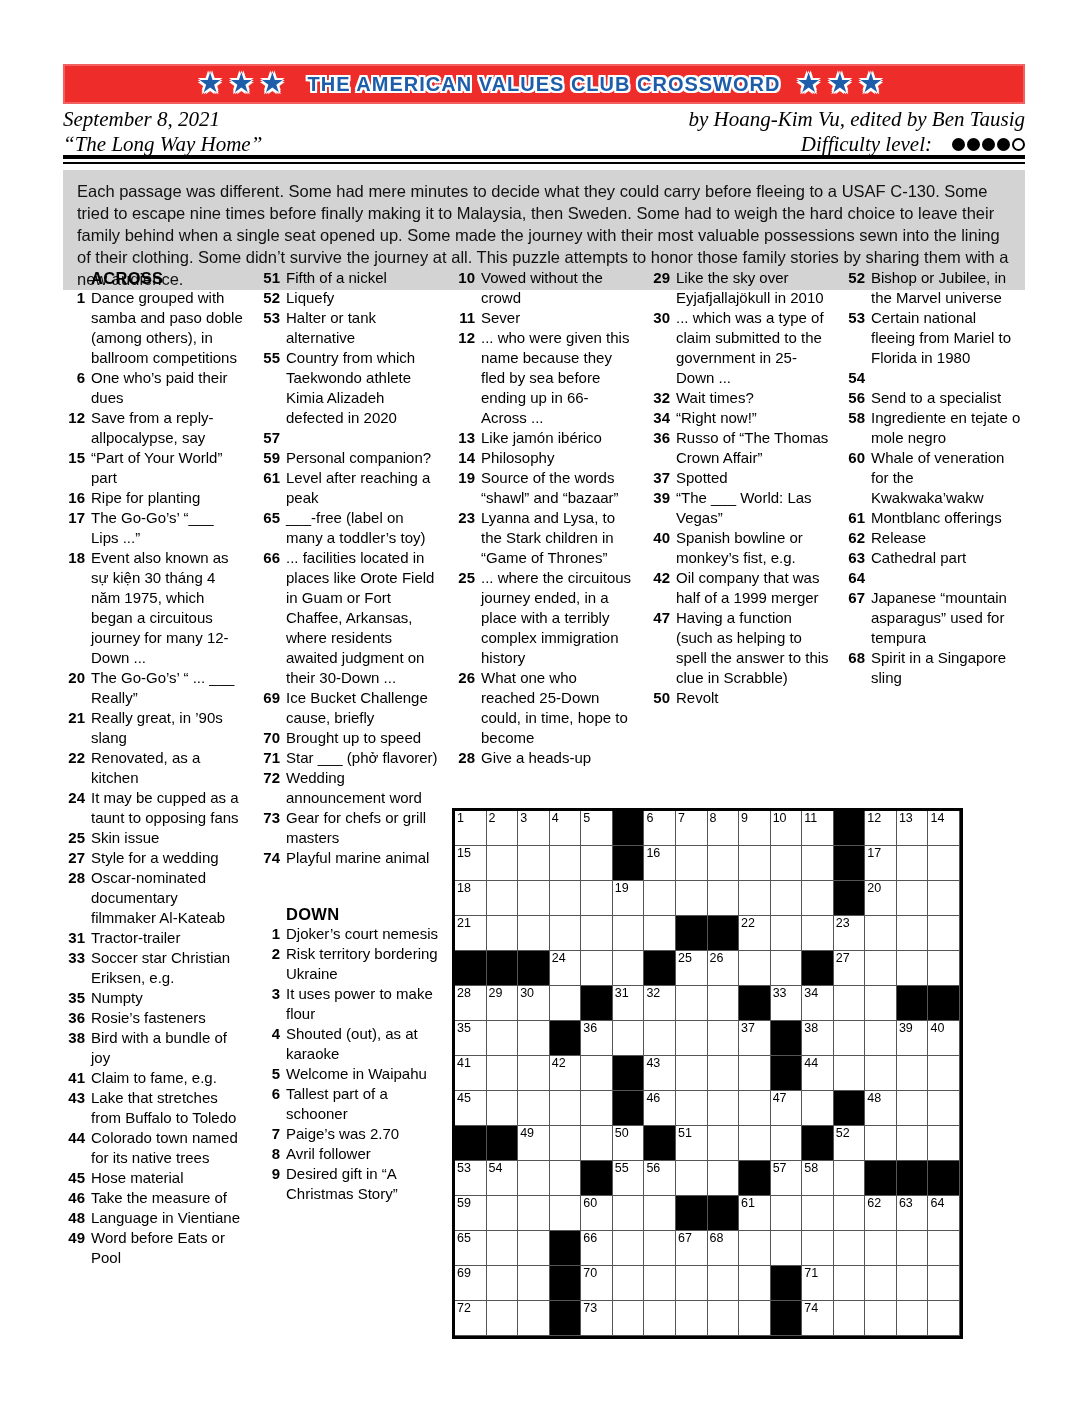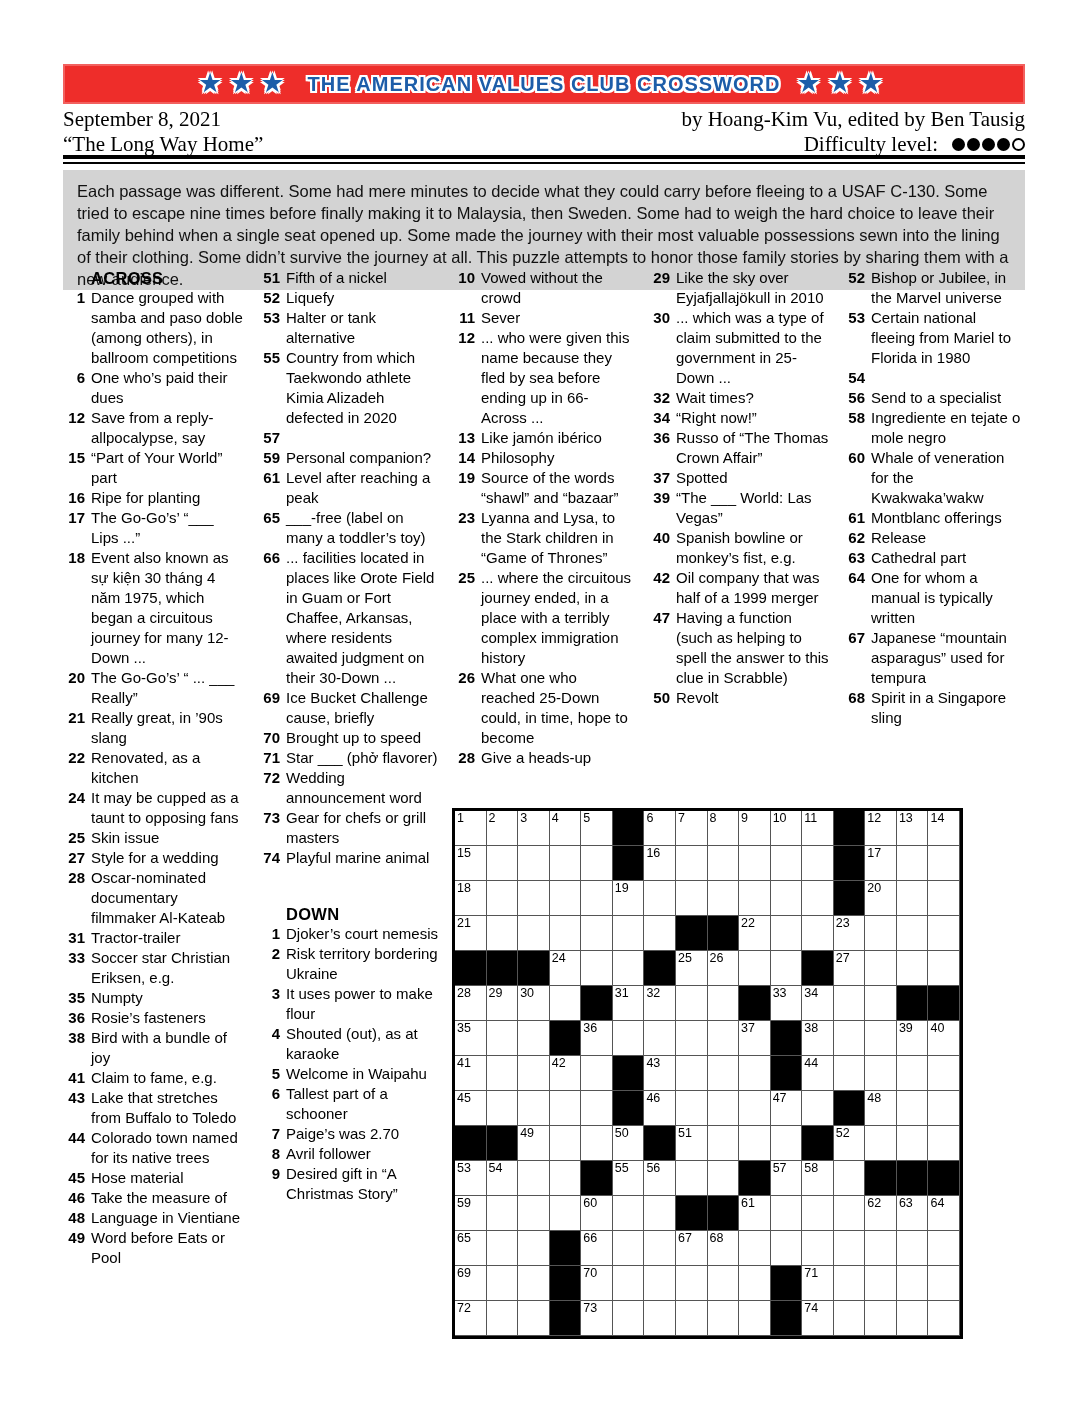--- a/index.html
+++ b/index.html
@@ -3,22 +3,22 @@
 <meta charset="utf-8">
 <style>
   html,body{margin:0;padding:0;background:#fff;}
   body{width:1088px;height:1408px;position:relative;font-family:"Liberation Sans",sans-serif;color:#000;}
   .banner{position:absolute;left:63px;top:64px;width:962px;height:40px;display:flex;align-items:center;justify-content:center;gap:16px;box-shadow:inset 0 0 0 2px rgba(255,255,255,.25);}
   .stars{font-size:27px;letter-spacing:7px;line-height:1;transform:translateY(-1px);
     text-shadow:-2px -2px 0 #fff,2px -2px 0 #fff,-2px 2px 0 #fff,2px 2px 0 #fff,-2px 0 0 #fff,2px 0 0 #fff,0 -2px 0 #fff,0 2px 0 #fff;}
   .banner-title{font-weight:bold;font-size:20px;letter-spacing:1px;line-height:1;white-space:nowrap;
     text-shadow:-2px -2px 0 #fff,2px -2px 0 #fff,-2px 2px 0 #fff,2px 2px 0 #fff,-2px 0 0 #fff,2px 0 0 #fff,0 -2px 0 #fff,0 2px 0 #fff;}
   .meta{position:absolute;left:63px;top:107px;width:962px;font-family:"Liberation Serif",serif;font-size:21px;line-height:25px;}
-  .meta-row{display:flex;justify-content:space-between;align-items:center;}
-  .diff-wrap{display:flex;align-items:center;gap:12px;}
+  .meta-row{display:flex;justify-content:space-between;align-items:center;font-style:italic;}
+  .diff-wrap{display:flex;align-items:center;gap:18px;}
   .dot{display:inline-block;width:13px;height:13px;border-radius:50%;border:2px solid #000;box-sizing:border-box;margin-left:2px;}
   .dot.filled{background:#000;}
   .rule{position:absolute;left:63px;top:155px;width:962px;height:3px;border-top:4px solid #000;border-bottom:2px solid #000;}
   .intro{position:absolute;left:63px;top:170px;width:962px;box-sizing:border-box;background:#d3d3d3;padding:10px 14px 0 14px;font-size:16.5px;line-height:22px;color:#111;}
   .clues{position:absolute;left:63px;top:268px;width:962px;display:flex;gap:14px;}
   .clue-col{width:181px;flex:0 0 181px;}
   .clue{display:flex;font-size:15px;line-height:20px;}
   .clue .n{flex:0 0 22px;text-align:right;padding-right:6px;font-weight:bold;}
   .clue .t{flex:1;}
   .clue-header{font-weight:bold;font-size:16.5px;line-height:20px;padding-left:28px;letter-spacing:.3px;}
@@ -382,21 +382,20 @@
         <div class="clue">
           <span class="n">62</span>
           <span class="t">Release</span>
         </div>
         <div class="clue">
           <span class="n">63</span>
           <span class="t">Cathedral part</span>
         </div>
         <div class="clue">
           <span class="n">64</span>
-          <span class="t">One for whom a manual is typically written</span>
         </div>
         <div class="clue">
           <span class="n">67</span>
           <span class="t">Japanese “mountain asparagus” used for tempura</span>
         </div>
         <div class="clue">
           <span class="n">68</span>
           <span class="t">Spirit in a Singapore sling</span>
         </div>
       </div>

